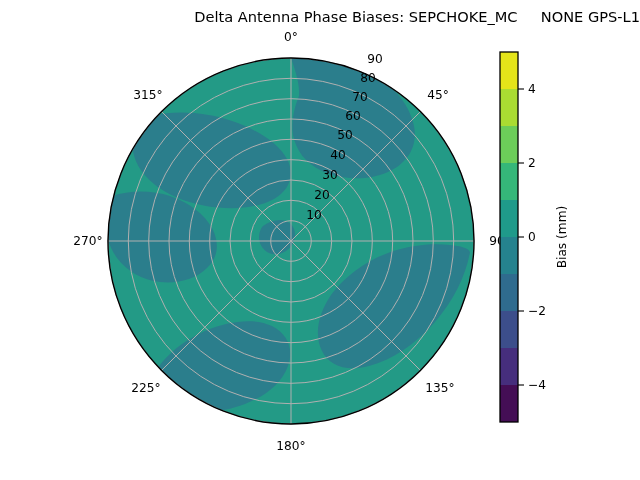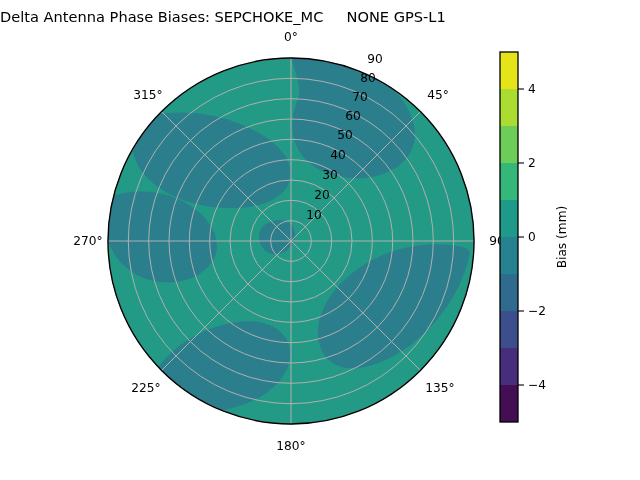--- a/index.html
+++ b/index.html
@@ -19,21 +19,21 @@
     position: absolute;
     left: 0; top: 0;
     width: 640px;
     height: 480px;
   }
   .fig-title {
     position: absolute;
     left: 0;
     top: 8px;
     width: 640px;
-    text-align: left;
+    text-align: right;
     font-size: 14.6px;
     color: #000000;
     white-space: pre;
     letter-spacing: 0px;
   }
   .polar-wrap {
     position: absolute;
     left: 0px;
     top: 0px;
     width: 640px;

